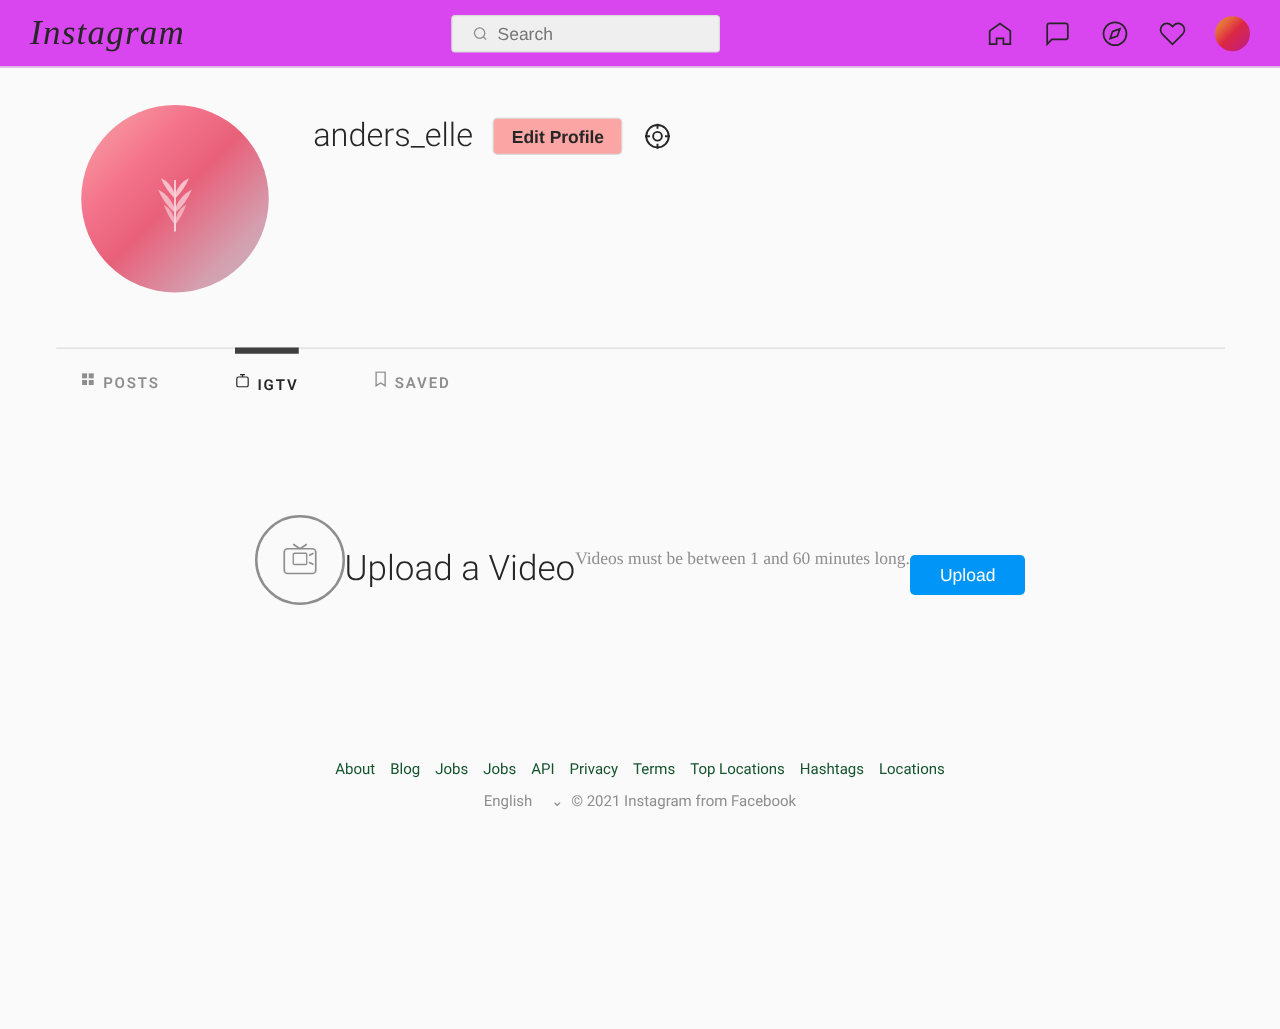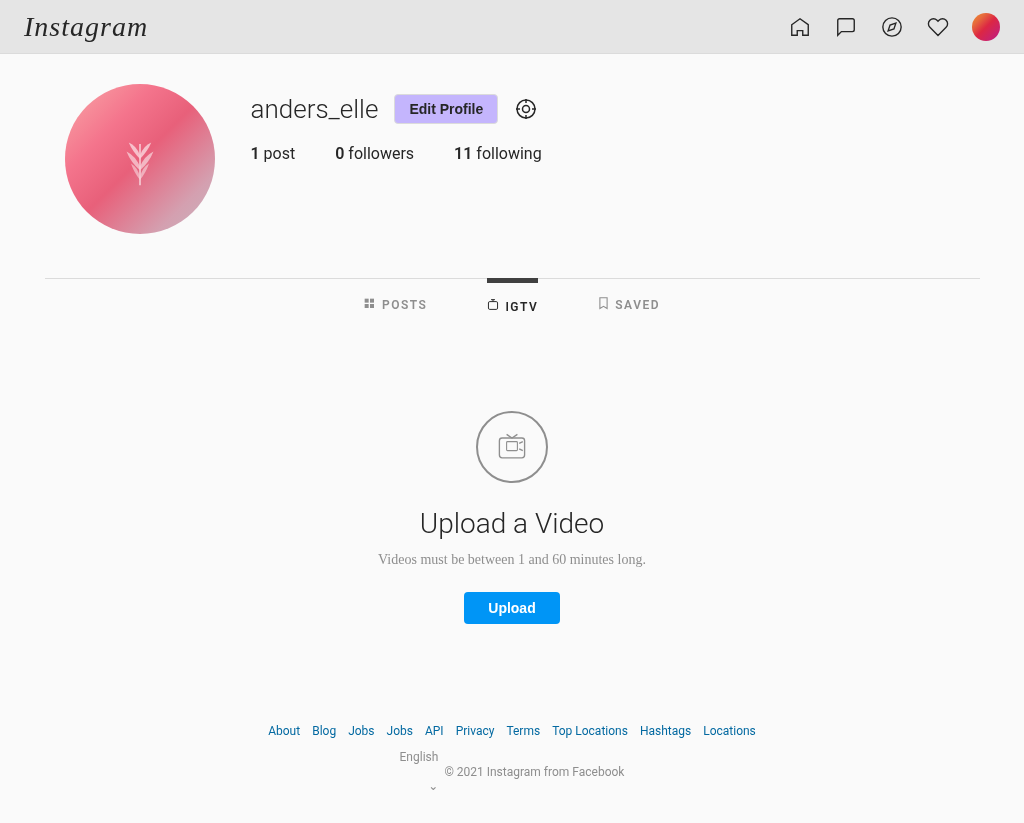--- a/index.html
+++ b/index.html
@@ -5,21 +5,21 @@
     * { box-sizing: border-box; margin: 0; padding: 0; }
     body {
       font-family: -apple-system, BlinkMacSystemFont, 'Segoe UI', Roboto, Helvetica, Arial, sans-serif;
       background: #fafafa;
       color: #262626;
       min-height: 823px;
     }
 
     
     .header {
-      background: #e5e5e5;
+      background: #d946ef;
       border-bottom: 1px solid #dbdbdb;
       height: 54px;
       display: flex;
       align-items: center;
       justify-content: space-between;
       padding: 0 24px;
       position: sticky;
       top: 0;
       z-index: 10;
     }
@@ -113,21 +113,21 @@
     }
     .profile-username {
       font-size: 26px;
       font-weight: 300;
       color: #262626;
     }
     .edit-profile-btn {
       padding: 6px 14px;
       border: 1px solid #dbdbdb;
       border-radius: 4px;
-      background: #c4b5fd;
+      background: #fca5a5;
       font-size: 14px;
       font-weight: 600;
       color: #262626;
       cursor: pointer;
     }
     .settings-icon {
       width: 24px;
       height: 24px;
       cursor: pointer;
     }
@@ -149,21 +149,21 @@
       color: #262626;
     }
 
     
     .tabs-divider {
       border-top: 1px solid #dbdbdb;
       margin: 0 -20px;
     }
     .tabs {
       display: flex;
-      justify-content: center;
+      justify-content: flex-start;
       gap: 60px;
       margin-top: 0;
     }
     .tab-item {
       display: flex;
       align-items: center;
       gap: 6px;
       padding: 16px 0;
       font-size: 12px;
       font-weight: 600;
@@ -178,21 +178,21 @@
       color: #262626;
       border-top: 5px solid #404040;
     }
     .tab-icon {
       font-size: 14px;
     }
 
     
     .upload-section {
       display: flex;
-      flex-direction: column;
+      flex-direction: row;
       align-items: center;
       justify-content: center;
       padding: 80px 20px 60px;
     }
     .igtv-circle-icon {
       width: 72px;
       height: 72px;
       border-radius: 50%;
       border: 2px solid #8e8e8e;
       display: flex;
@@ -212,64 +212,70 @@
       margin-bottom: 24px;
       font-family: Liberation Serif, serif;
     }
     .upload-btn {
       background: #0095f6;
       color: #fff;
       border: none;
       border-radius: 4px;
       padding: 8px 24px;
       font-size: 14px;
-      font-weight: 700;
+      font-weight: 400;
       cursor: pointer;
     }
 
     
     .footer {
       padding: 40px 20px 20px;
       text-align: center;
     }
     .footer-links {
       display: flex;
       flex-wrap: wrap;
       justify-content: center;
       gap: 12px;
       margin-bottom: 12px;
     }
     .footer-link {
       font-size: 12px;
-      color: #0369a1;
+      color: #14532d;
       cursor: pointer;
       text-decoration: none;
     }
     .footer-bottom {
       font-size: 12px;
       color: #8e8e8e;
       display: flex;
       align-items: center;
       justify-content: center;
       gap: 6px;
     }
     .language-selector {
       display: flex;
       align-items: flex-end;
       gap: 15px;
       cursor: pointer;
-      flex-direction: column;
     }
   </style>
 </head>
 <body>
 
 <header class="header">
   <div class="header-logo">Instagram</div>
 
+  <div class="header-search">
+    <svg width="14" height="14" viewBox="0 0 24 24" fill="none" stroke="#8e8e8e" stroke-width="2">
+      <circle cx="11" cy="11" r="8"></circle>
+        <line x1="21" y1="21" x2="16.65" y2="16.65"></line>
+    </svg>
+    <input type="text" placeholder="Search" style="">
+  </div>
 
   <nav class="header-nav">
 
     <div class="nav-icon">
       <svg width="22" height="22" viewBox="0 0 24 24" fill="none" stroke="#262626" stroke-width="1.5">
         <path d="M3 9.5L12 3l9 6.5V21H15v-5h-6v5H3V9.5z"></path>
       </svg>
     </div>
 
     <div class="nav-icon">
@@ -323,34 +329,20 @@
             <circle cx="12" cy="12" r="9"></circle>
             <circle cx="12" cy="12" r="3.5"></circle>
             <line x1="12" y1="2" x2="12" y2="6"></line>
             <line x1="12" y1="18" x2="12" y2="22"></line>
             <line x1="2" y1="12" x2="6" y2="12"></line>
             <line x1="18" y1="12" x2="22" y2="12"></line>
           </svg>
         </div>
       </div>
 
-      <div class="profile-stats">
-        <div class="stat-item">
-          <strong>1</strong>
-          <span> </span><span>post</span>
-        </div>
-        <div class="stat-item">
-          <strong>0</strong>
-          <span> </span><span>followers</span>
-        </div>
-        <div class="stat-item">
-          <strong>11</strong>
-          <span> </span><span>following</span>
-        </div>
-      </div>
 
     </div>
   </div>
 
   <div class="tabs-divider"></div>
   <div class="tabs">
 
     <div class="tab-item">
       <span class="tab-icon">
         <svg width="12" height="12" viewBox="0 0 18 18" fill="currentColor">

